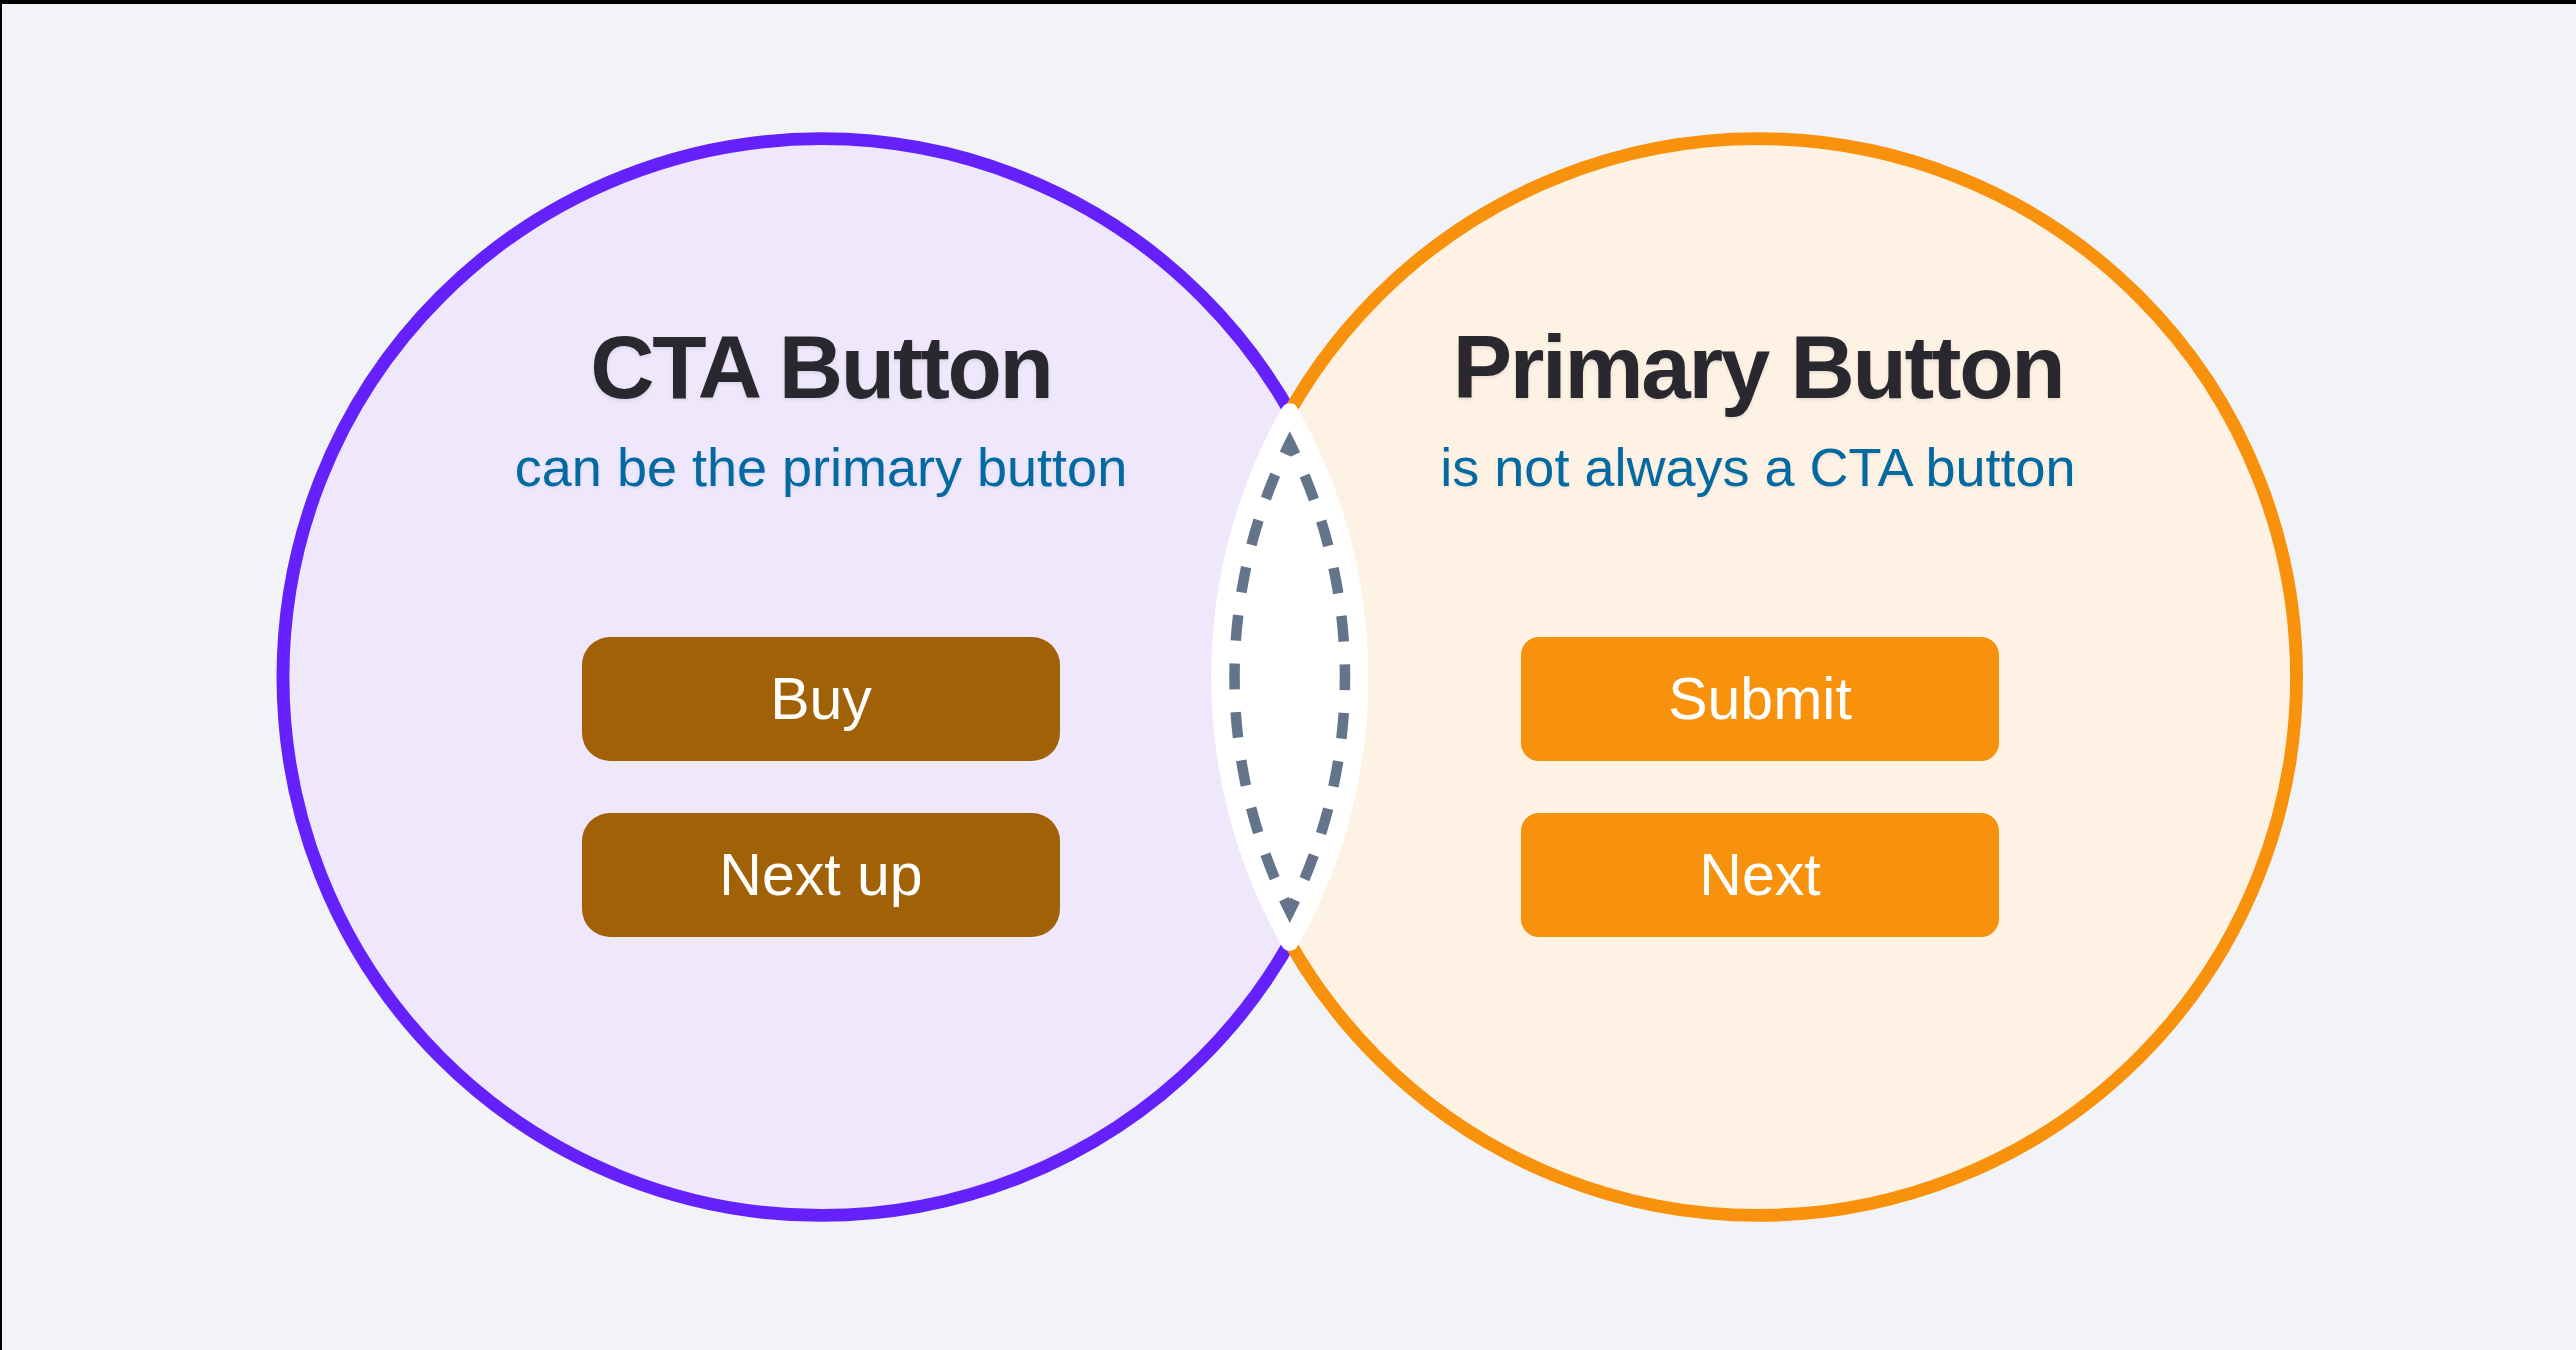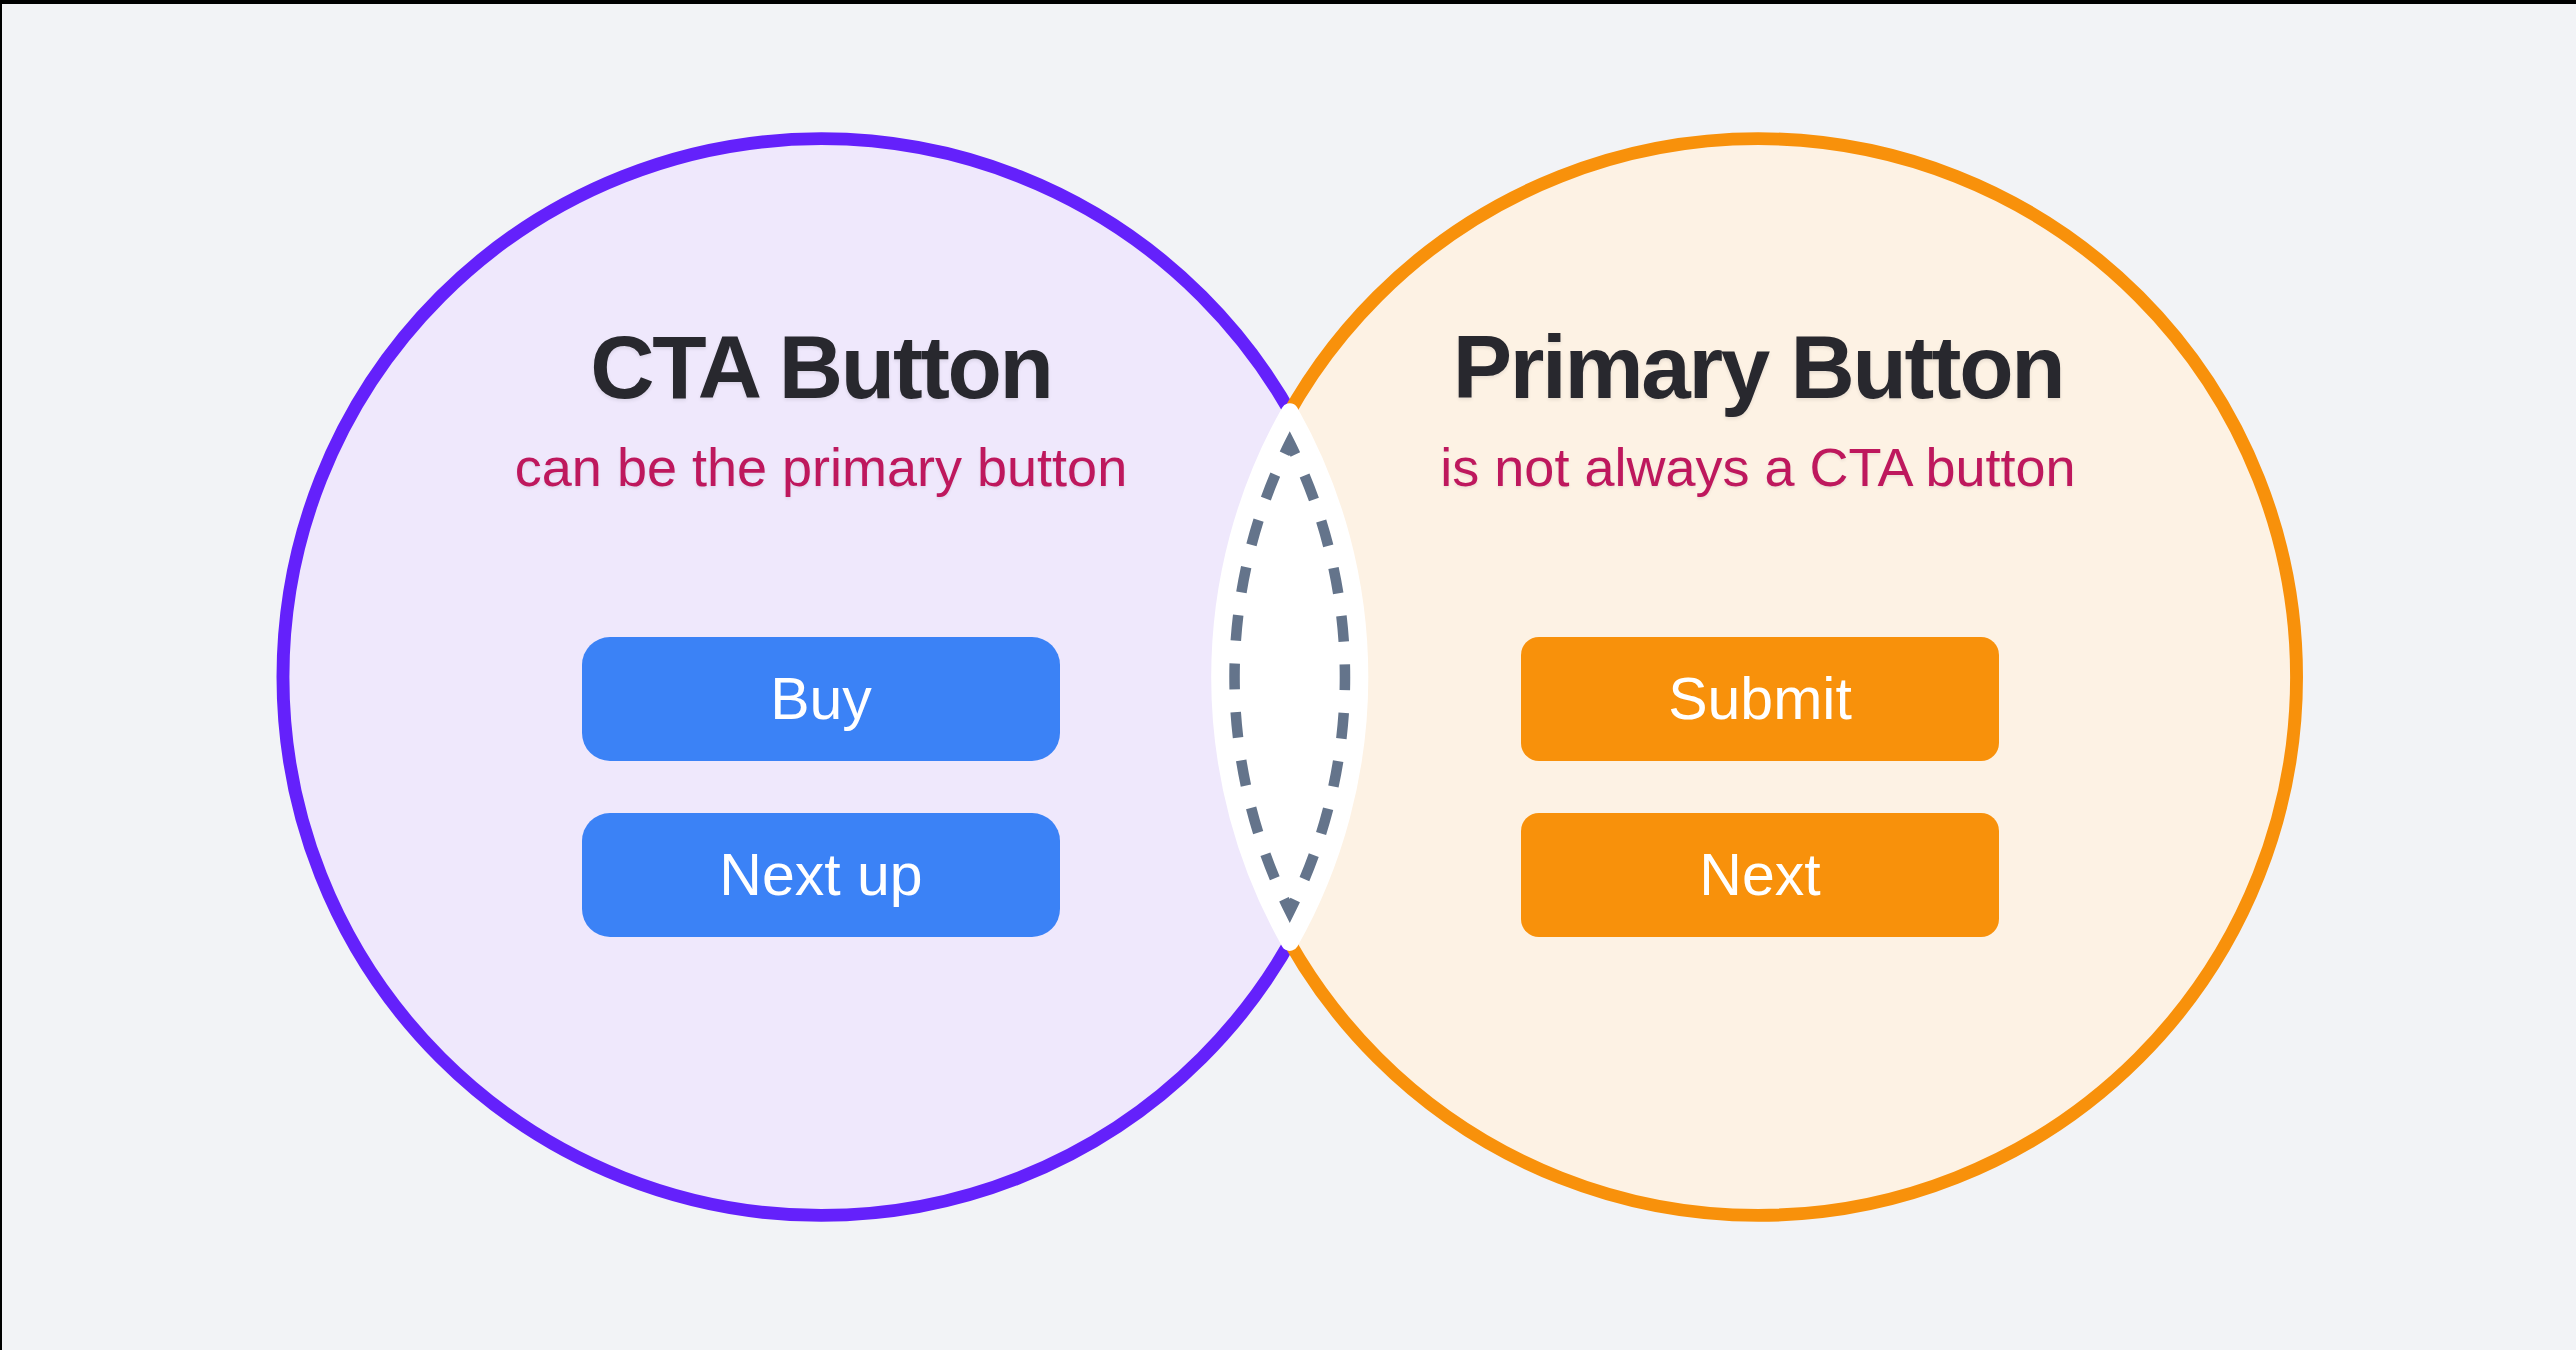--- a/index.html
+++ b/index.html
@@ -50,40 +50,40 @@
     color: #28282E;
     text-shadow: 0 2.3px 3.5px rgba(40,40,46,0.10);
   }
   .circle-subtitle {
     position: absolute;
     top: 440px;
     width: 100%;
     font-size: 54px;
     font-weight: 400;
     line-height: 1;
-    color: #be185d;
+    color: #0369a1;
     text-shadow: 0 1.8px 2.9px rgba(40,40,46,0.08);
   }
   .pill-button {
     position: absolute;
     width: 478px;
     height: 124px;
     border: none;
     border-radius: 28px;
     color: #FFFFFF;
     font-family: "Liberation Sans", sans-serif;
     font-size: 59px;
     font-weight: 500;
     line-height: 124px;
     text-align: center;
     padding: 0;
     cursor: pointer;
     display: block;
   }
-  .pill-purple { background: #3b82f6; }
+  .pill-purple { background: #a16207; }
   .pill-orange { background: #F8910B; }
   .col-left   { left: 582px;  }
   .col-right  { left: 1521px; border-radius: 18px; }
   .row-top    { top: 637px; }
   .row-bottom { top: 813px; }
 </style>
 </head>
 <body>
 
 <div class="stage">

